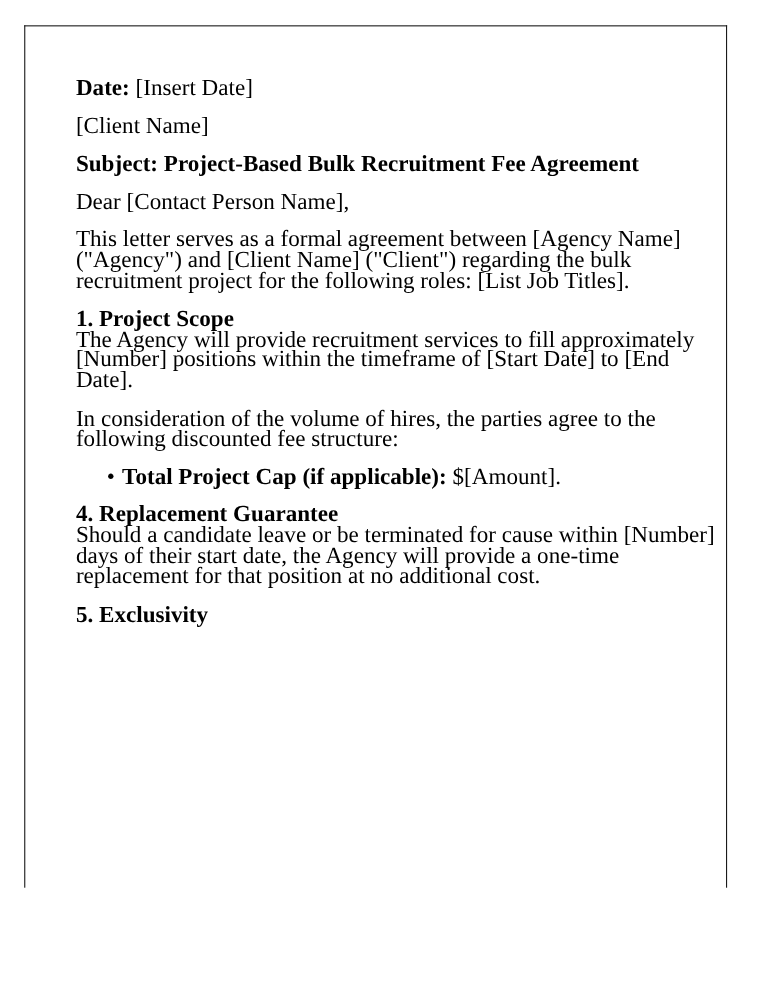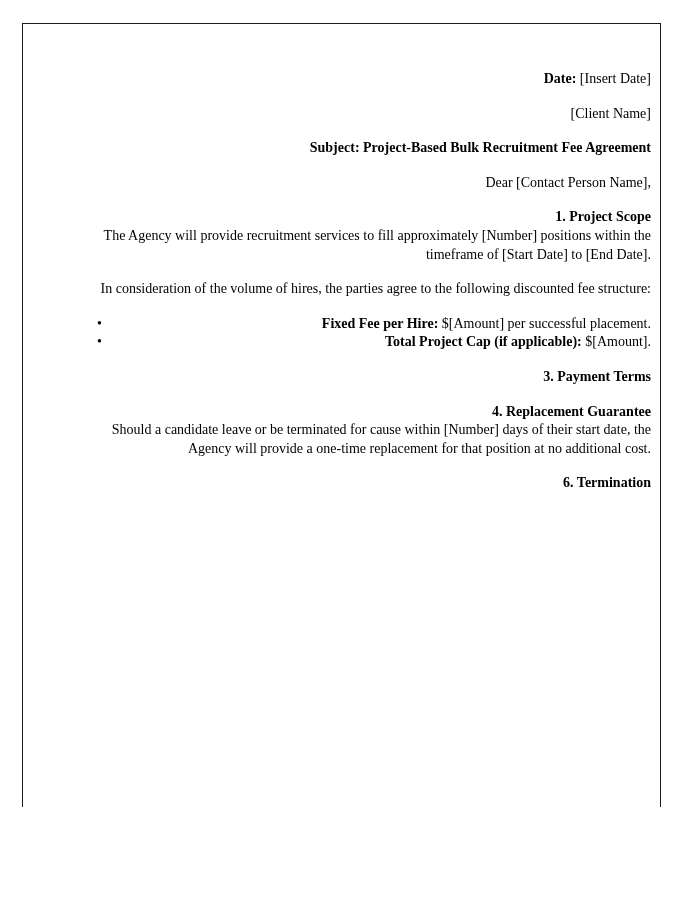--- a/index.html
+++ b/index.html
@@ -26,40 +26,39 @@
     border-top: 1.5px solid #1a1a1a;
     border-bottom: none;
     box-sizing: border-box;
     background: #ffffff;
   }
   .doc-body {
     position: absolute;
     left: 46px;
     top: 46px;
     width: 582px;
-    font-size: 14px;
+    font-size: 21px;
     line-height: 18.6px;
-    text-align: right;
+    text-align: left;
   }
   p {
     margin: 0 0 16px 0;
   }
   .addr-block {
     margin: 0 0 16px 0;
   }
   .addr-line {
     display: block;
   }
   .section {
     margin: 0 0 16px 0;
   }
   .section-heading {
     font-weight: bold;
     display: block;
-    margin-left: 40px;
   }
   .section-body {
     display: block;
   }
   .bold {
     font-weight: bold;
   }
   ul.fee-list {
     margin: 0 0 16px 0;
     padding: 0 0 0 42px;
@@ -89,45 +88,44 @@
     <p class="date-line"><span class="bold">Date:</span> <span>[Insert Date]</span></p>
 
     <div class="addr-block">
       <span class="addr-line">[Client Name]</span>
     </div>
 
     <p class="bold">Subject: Project-Based Bulk Recruitment Fee Agreement</p>
 
     <p>Dear [Contact Person Name],</p>
 
+    <p>This letter serves as a formal agreement between [Agency Name] ("Agency") and [Client Name] ("Client") regarding the bulk recruitment project for the following roles: [List Job Titles].</p>
 
     <div class="section">
       <span class="section-heading">1. Project Scope</span>
       <span class="section-body">The Agency will provide recruitment services to fill approximately [Number] positions within the timeframe of [Start Date] to [End Date].</span>
     </div>
 
     <div class="section">
       <span class="section-body">In consideration of the volume of hires, the parties agree to the following discounted fee structure:</span>
     </div>
 
     <ul class="fee-list">
-      <li><span class="lead">Fixed Fee per Hire:</span><span> $[Amount] per successful placement.</span></li>
       <li><span class="lead">Total Project Cap (if applicable):</span><span> $[Amount].</span></li>
     </ul>
 
     <div class="section">
-      <span class="section-heading">3. Payment Terms</span>
     </div>
 
     <div class="section">
       <span class="section-heading">4. Replacement Guarantee</span>
       <span class="section-body">Should a candidate leave or be terminated for cause within [Number] days of their start date, the Agency will provide a one-time replacement for that position at no additional cost.</span>
     </div>
 
     <div class="section">
+      <span class="section-heading">5. Exclusivity</span>
     </div>
 
     <div class="section">
-      <span class="section-heading">6. Termination</span>
     </div>
 
   </div>
 </div>
 
 </body></html>

